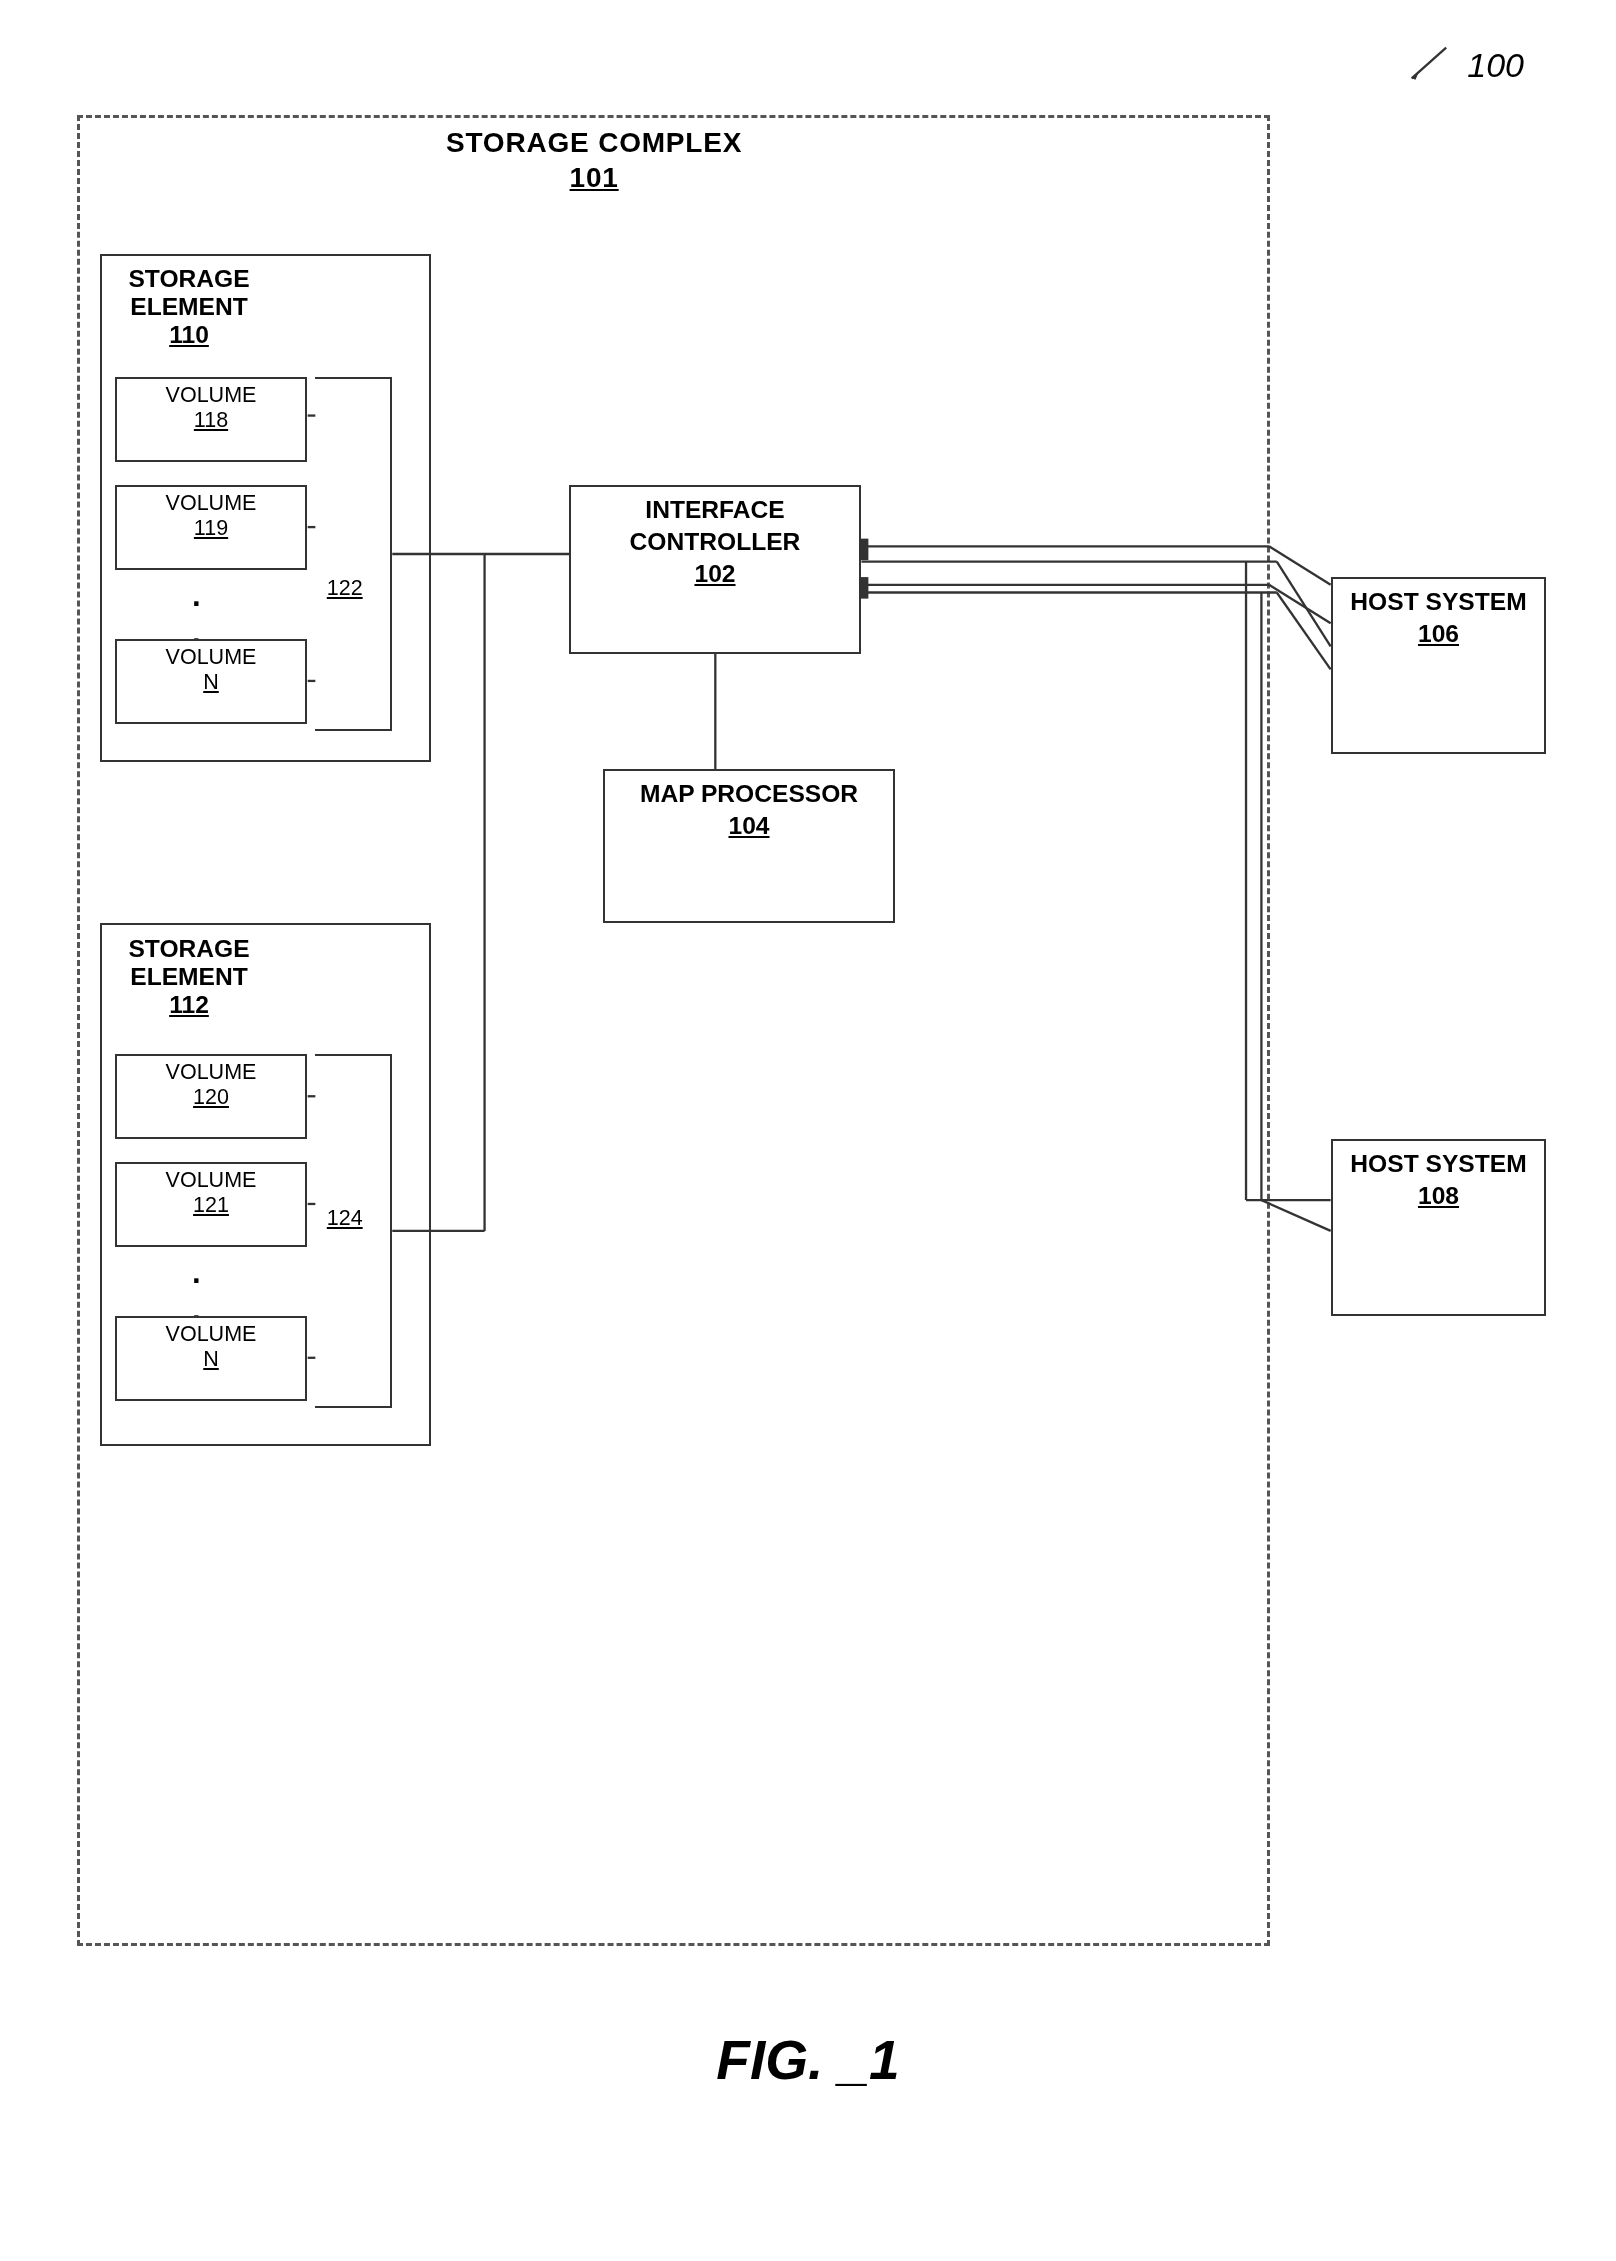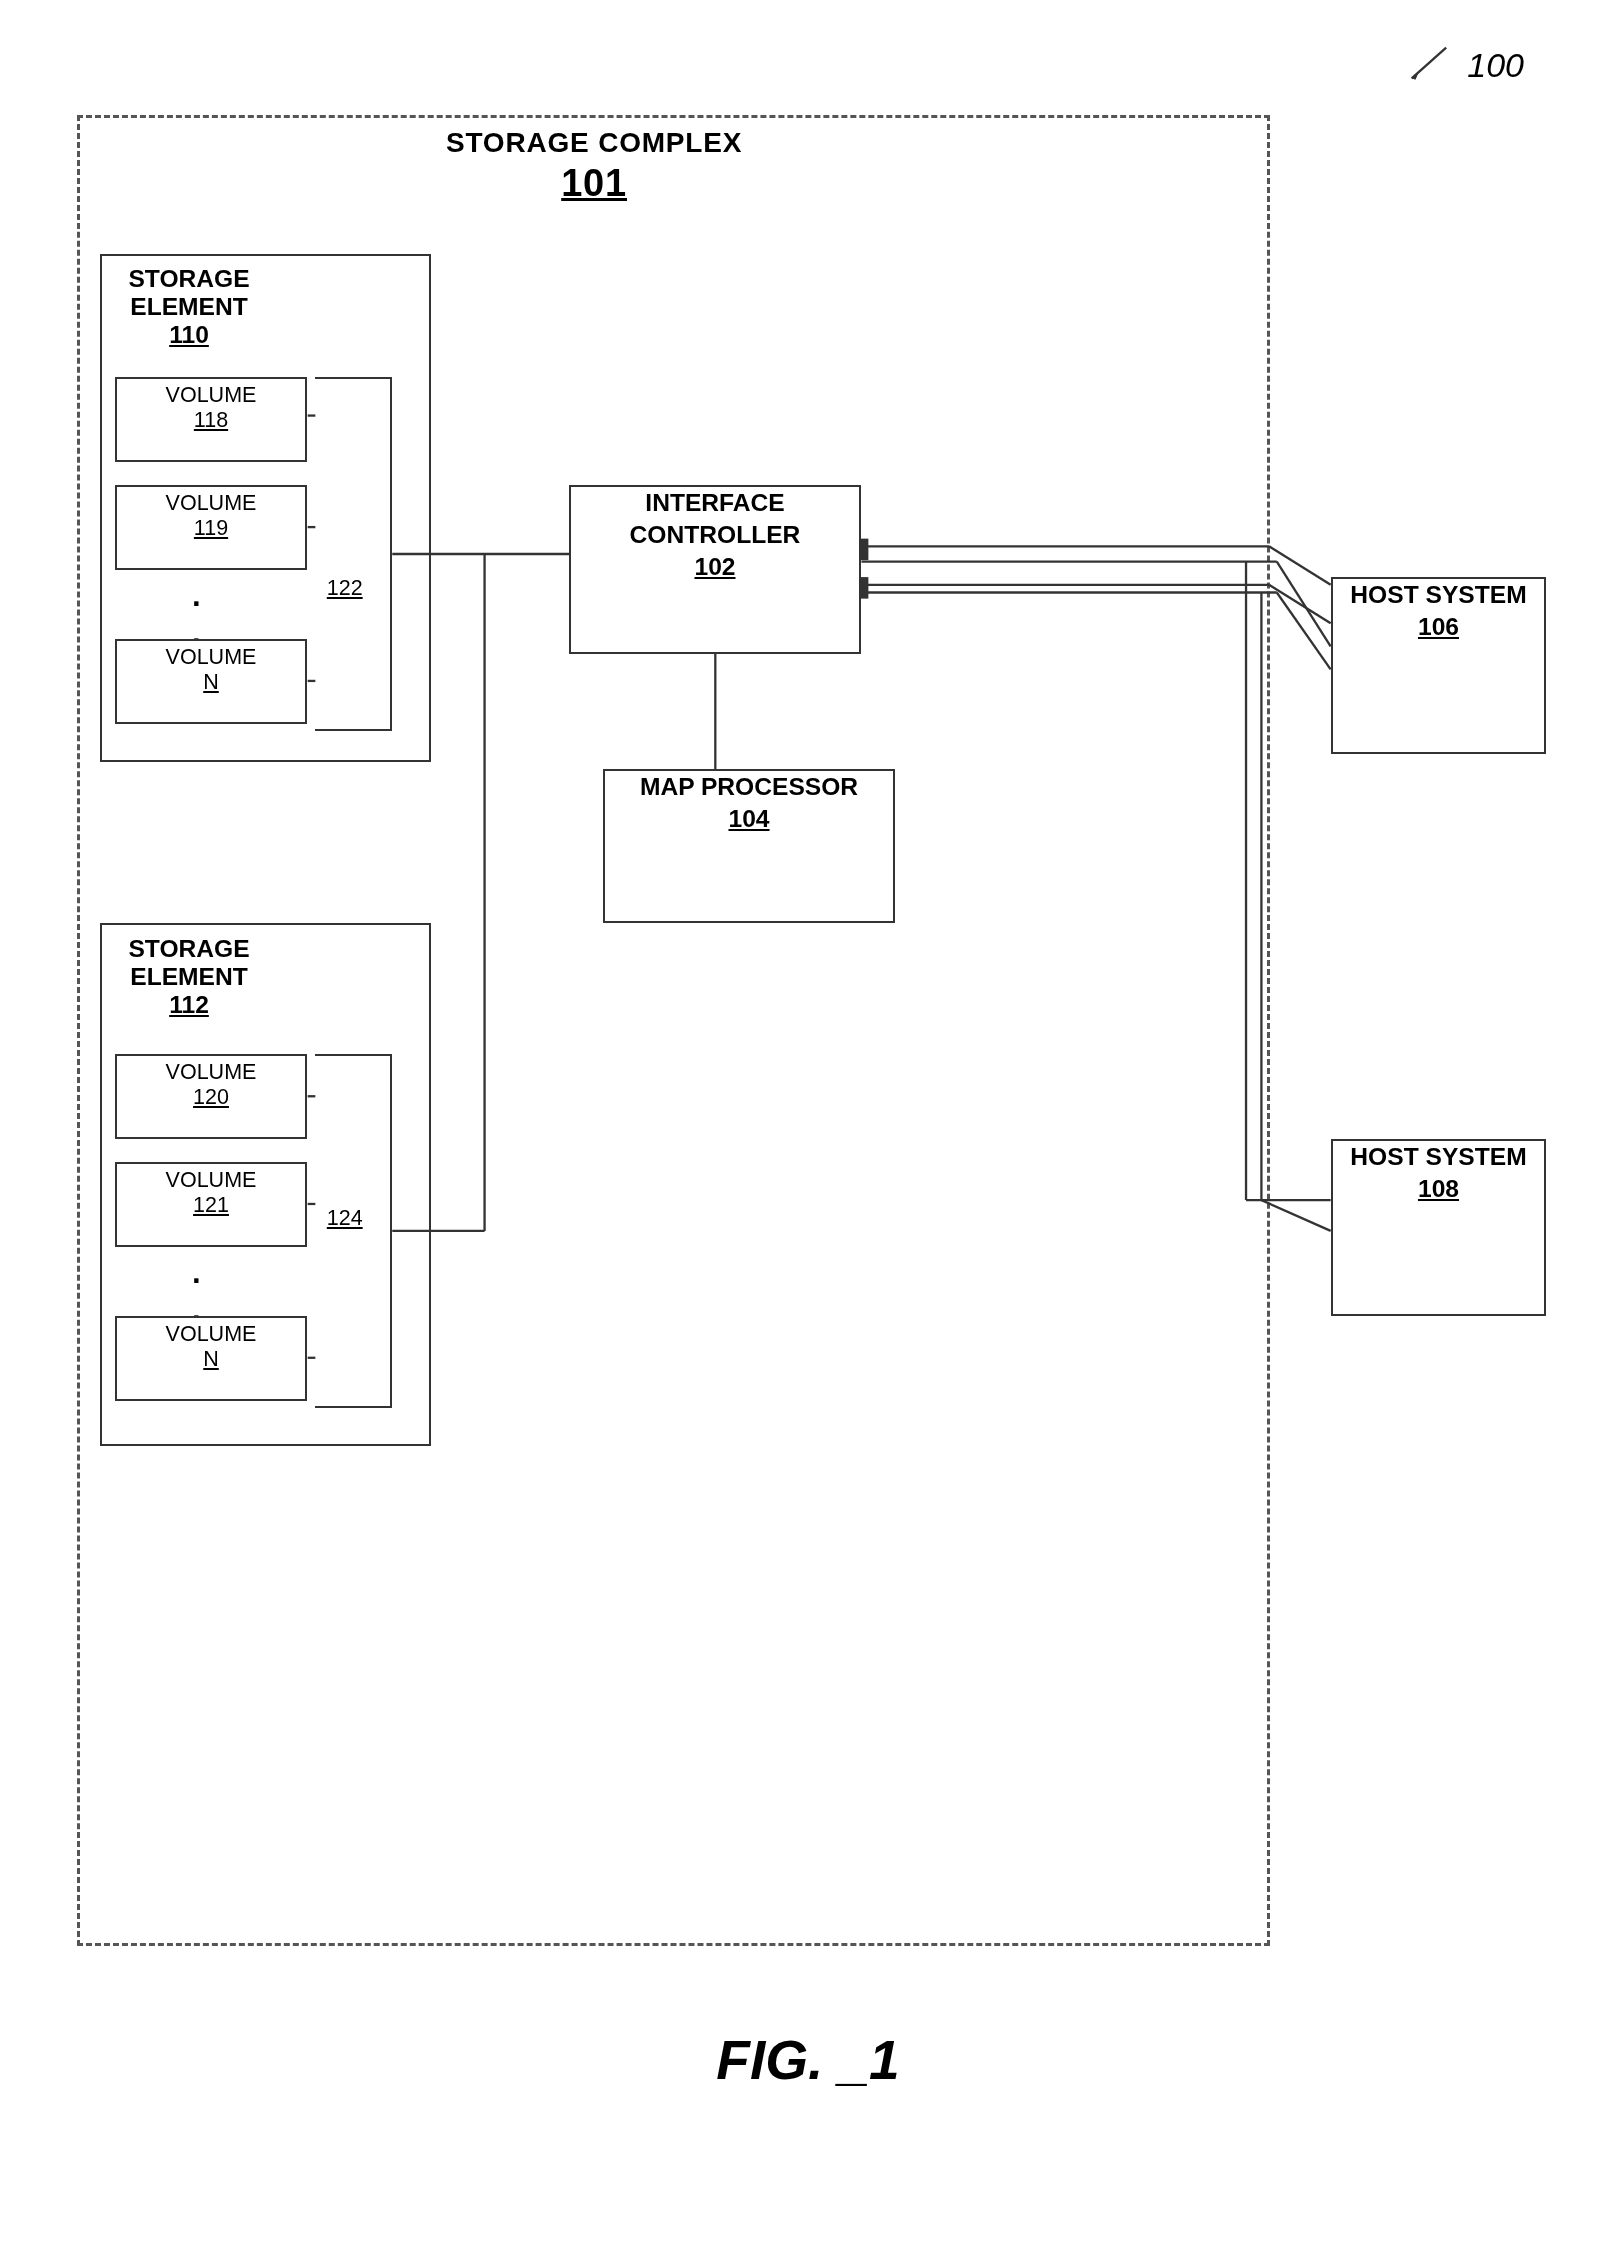--- a/index.html
+++ b/index.html
@@ -44,21 +44,21 @@
       top: 127px;
       left: 446px;
       text-align: center;
       font-size: 28px;
       font-weight: bold;
       letter-spacing: 0.8px;
     }
     .storage-complex-label .underline-ref {
       display: block;
       text-decoration: underline;
-      font-size: 38px;
+      font-size: 28px;
       margin-top: 3.1px;
       text-align: center;
     }
 
     
     .storage-element-110 {
       position: absolute;
       top: 254px;
       left: 100px;
       width: 331px;
@@ -276,21 +276,21 @@
     }
     .vol-ref {
       font-size: 21.5px;
       text-decoration: underline;
     }
 
     
     .box-label {
       font-size: 24.6px;
       font-weight: bold;
-      padding-top: 0;
+      padding-top: 7px;
       line-height: 1.3;
     }
     .box-ref {
       font-size: 24.6px;
       text-decoration: underline;
       display: block;
     }
 
     
     .host-106 {

